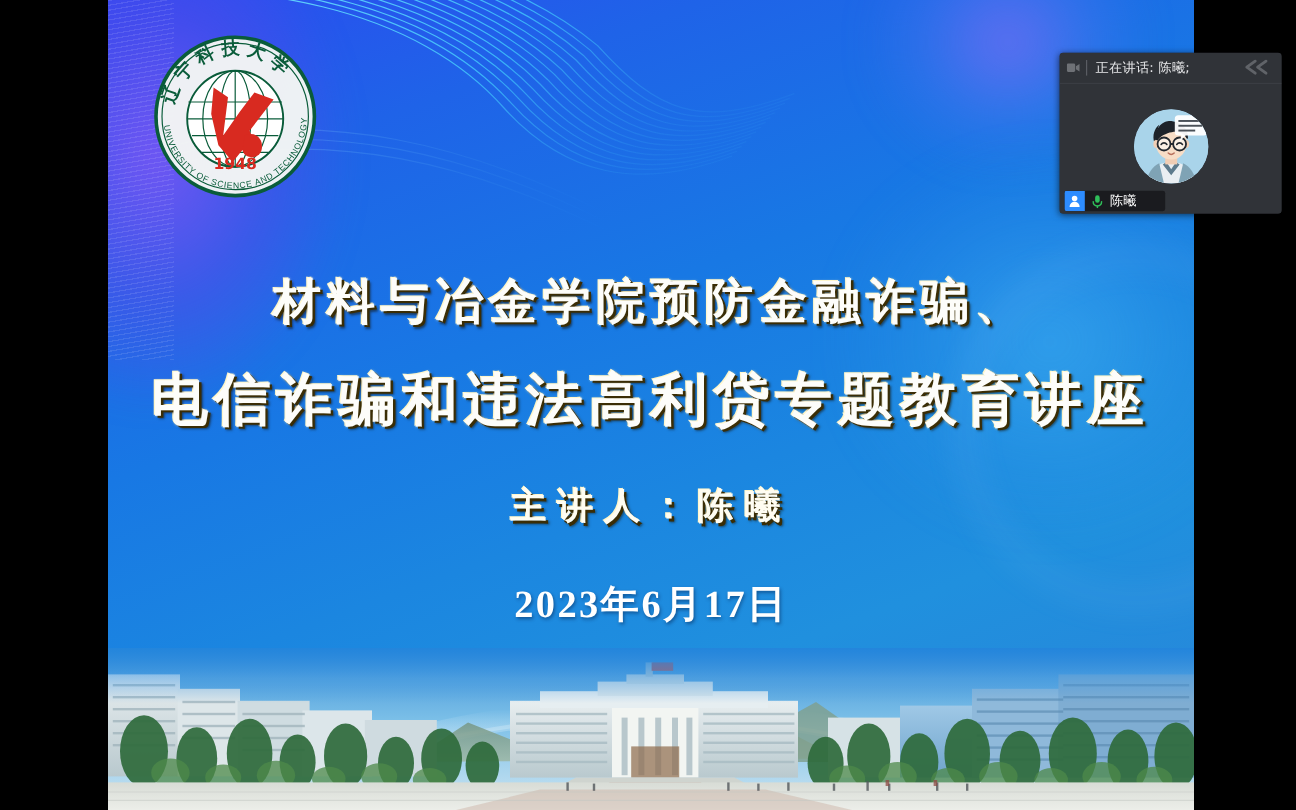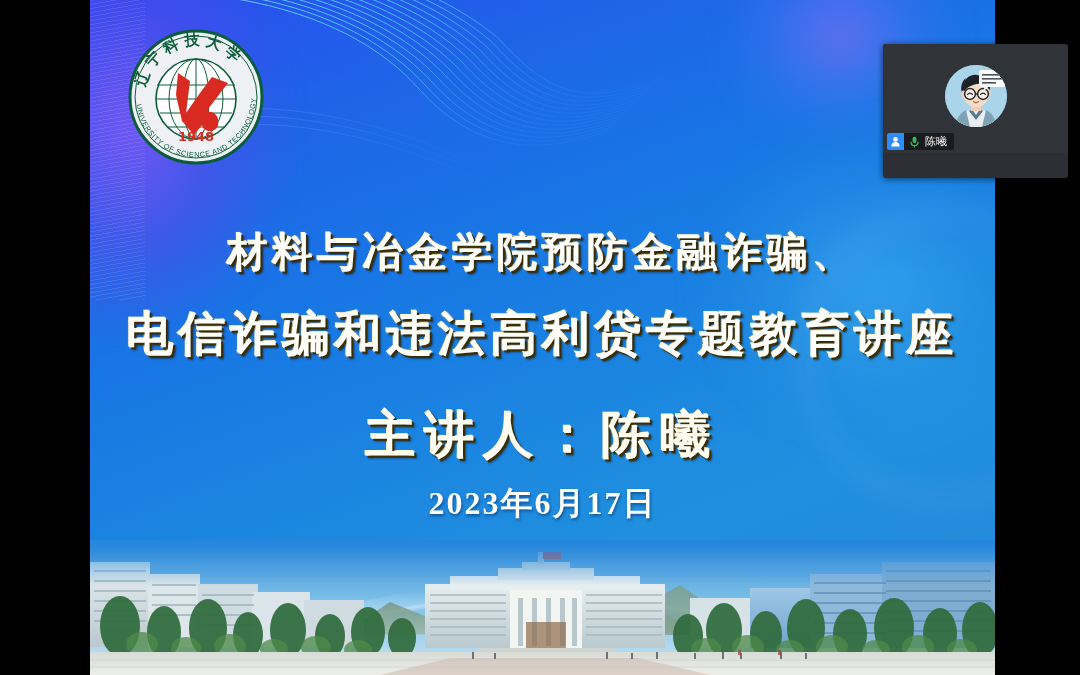--- a/index.html
+++ b/index.html
@@ -153,21 +153,21 @@
     top: 310px;
     font-size: 47px;
     line-height: 1;
   }
   #speaker {
     position: absolute;
     left: 0; right: 0;
     top: 402px;
     font-family: "DejaVu Sans", "Liberation Sans", sans-serif;
     font-weight: bold;
-    font-size: 50px;
+    font-size: 30px;
     letter-spacing: 9px;
     color: #fffdf2;
     white-space: nowrap;
     text-shadow:
        2px 2px 0 #3a2d05,
        3px 3px 2px rgba(20,15,0,0.5),
       -1px -1px 0 #fff7cc;
   }
   #date {
     position: absolute;
@@ -270,21 +270,21 @@
 
   #name-tag {
     position: absolute;
     left: 4px;
     bottom: 3px;
     height: 17px;
     display: flex;
     align-items: center;
     background: rgba(20,21,24,0.78);
     border-radius: 2px;
-    padding-right: 7px;
+    padding-right: 24px;
     overflow: hidden;
   }
   .person-chip {
     width: 17px;
     height: 17px;
     background: #2d8cff;
     display: flex;
     align-items: center;
     justify-content: center;
     margin-right: 3px;
@@ -584,20 +584,36 @@
       </svg>
       <div class="campus-fade"></div>
     </div>
   </div>
 
   <div class="bar" id="bar-left"></div>
   <div class="bar" id="bar-right"></div>
 
   <div id="video-panel">
 
+    <div id="panel-header">
+      <span class="hdr-icon">
+        <svg width="11" height="11" viewBox="0 0 11 11">
+          <rect x="0" y="2" width="7" height="7" rx="1.2" fill="#b9bcc2"></rect>
+          <path d="M7.6 4.3 L10.6 2.4 L10.6 8.6 L7.6 6.7 Z" fill="#b9bcc2"></path>
+        </svg>
+      </span>
+      <span class="hdr-div"></span>
+      <span id="speaking-label">正在讲话: 陈曦;</span>
+      <span id="collapse-icon">
+        <svg width="26" height="14" viewBox="0 0 26 14">
+          <path d="M10 2 L3 7 L10 12" fill="none" stroke="#cfd2d8" stroke-width="2.4" stroke-linecap="round" stroke-linejoin="round"></path>
+          <path d="M19 2 L12 7 L19 12" fill="none" stroke="#cfd2d8" stroke-width="2.4" stroke-linecap="round" stroke-linejoin="round"></path>
+        </svg>
+      </span>
+    </div>
 
     <div id="panel-body">
       <div id="avatar">
         <svg width="62" height="62" viewBox="0 0 62 62">
           <circle cx="31" cy="31" r="31" fill="#a9d4ea"></circle>
 
           <path d="M10 62 C13 49, 22 44, 31 44 C40 44, 49 49, 52 62 Z" fill="#e9eef2"></path>
           <path d="M24 46 L31 55 L38 46 L35 44 L31 50 L27 44 Z" fill="#5d7a8c"></path>
           <path d="M10 62 C11 54, 15 48, 21 45 L25 62 Z" fill="#7fa3b5"></path>
           <path d="M52 62 C51 54, 47 48, 41 45 L37 62 Z" fill="#7fa3b5"></path>

